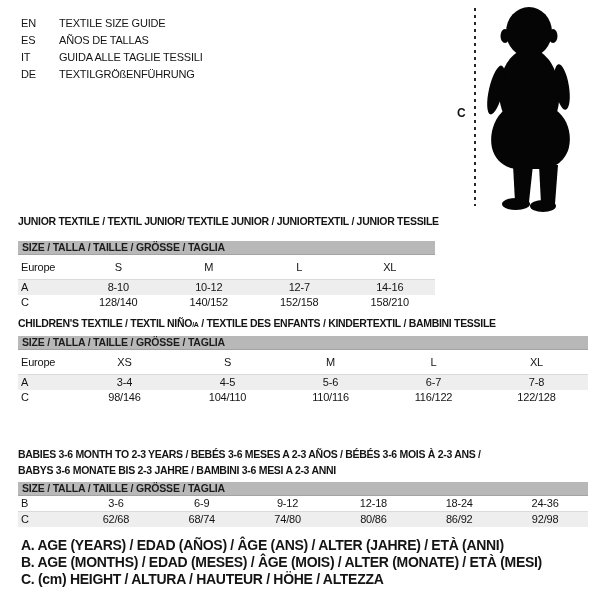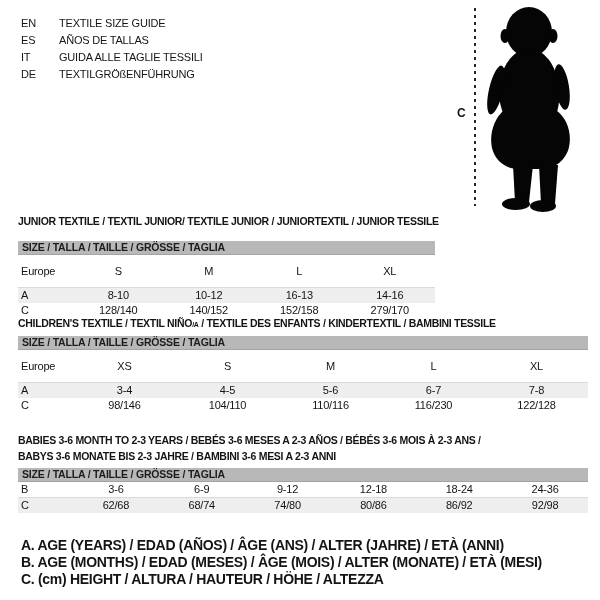--- a/index.html
+++ b/index.html
@@ -16,39 +16,39 @@
   
   .fig-c { position: absolute; left: 457px; top: 106px; font-size: 12px; font-weight: 700; }
   .fig-line { position: absolute; left: 474px; top: 8px; width: 2px; height: 198px;
               background: repeating-linear-gradient(to bottom, #262626 0 3px, transparent 3px 7px); }
   .fig-svg { position: absolute; left: 482px; top: 5px; }
 
   
   .tbl-sec { position: absolute; left: 18px; }
   #sec-junior   { top: 215px; width: 417px; }
   #sec-children { top: 317px; width: 570px; }
-  #sec-babies   { top: 432px; width: 570px; }
+  #sec-babies   { top: 446px; width: 570px; }
 
   .tbl-title { font-size: 10.5px; font-weight: 700; line-height: 13px; letter-spacing: -0.3px; white-space: nowrap; }
   #sec-junior .tbl-title   { margin-bottom: 13px; }
   #sec-children .tbl-title { margin-bottom: 5px; }
   #sec-babies .tbl-title-line { font-size: 10.5px; font-weight: 700; line-height: 16px; letter-spacing: -0.3px; white-space: nowrap; }
   #sec-babies .title-wrap { margin-bottom: 4px; }
   .sub { font-size: 7px; }
 
   .size-bar { height: 14px; line-height: 13px; background: #b8b8b8; border-bottom: 1px solid #a3a3a3;
               font-size: 10.5px; font-weight: 700; letter-spacing: -0.2px; padding-left: 4px; color: #1c1c1c;
               white-space: nowrap; overflow: hidden; }
 
   table { border-collapse: collapse; table-layout: fixed; width: 100%; font-size: 11px; }
   col.lab { width: 55px; }
   td { height: 15px; line-height: 15px; padding: 0; text-align: center; letter-spacing: -0.2px;
        white-space: nowrap; overflow: hidden; }
   td.lab { text-align: left; padding-left: 3px; }
-  tr.eu td { height: 32px; line-height: 16px; margin-left: 13px; }
+  tr.eu td { height: 24px; line-height: 16px; margin-left: 13px; }
   tr.alt { background: #eeeeee; border-top: 1px solid #dadada; }
 
   
   .legend { position: absolute; left: 21px; top: 537px; }
   .legend-line { font-size: 14px; font-weight: 700; line-height: 17px; letter-spacing: -0.3px; white-space: nowrap; }
 </style>
 </head>
 <body>
 
 <div class="canvas">
@@ -106,29 +106,29 @@
           <td class="lab">Europe</td>
           <td>S</td>
           <td>M</td>
           <td>L</td>
           <td>XL</td>
         </tr>
         <tr class="alt">
           <td class="lab">A</td>
           <td>8-10</td>
           <td>10-12</td>
-          <td>16-13</td>
+          <td>12-7</td>
           <td>14-16</td>
         </tr>
         <tr>
           <td class="lab">C</td>
           <td>128/140</td>
           <td>140/152</td>
           <td>152/158</td>
-          <td>279/170</td>
+          <td>158/210</td>
         </tr>
       </tbody>
     </table>
   </section>
 
   <section class="tbl-sec" id="sec-children">
     <div class="tbl-title"><span>CHILDREN'S TEXTILE / TEXTIL NIÑO</span><span class="sub">/A</span><span> / TEXTILE DES ENFANTS / KINDERTEXTIL / BAMBINI TESSILE</span></div>
     <div class="size-bar">SIZE / TALLA / TAILLE / GRÖSSE / TAGLIA</div>
     <table>
       <colgroup>
@@ -154,21 +154,21 @@
           <td>4-5</td>
           <td>5-6</td>
           <td>6-7</td>
           <td>7-8</td>
         </tr>
         <tr>
           <td class="lab">C</td>
           <td>98/146</td>
           <td>104/110</td>
           <td>110/116</td>
-          <td>116/230</td>
+          <td>116/122</td>
           <td>122/128</td>
         </tr>
       </tbody>
     </table>
   </section>
 
   <section class="tbl-sec" id="sec-babies">
     <div class="title-wrap">
       <div class="tbl-title-line">BABIES 3-6 MONTH TO 2-3 YEARS / BEBÉS 3-6 MESES A 2-3 AÑOS / BÉBÉS 3-6 MOIS À 2-3 ANS /</div>
       <div class="tbl-title-line">BABYS 3-6 MONATE BIS 2-3 JAHRE / BAMBINI 3-6 MESI A 2-3 ANNI</div>

